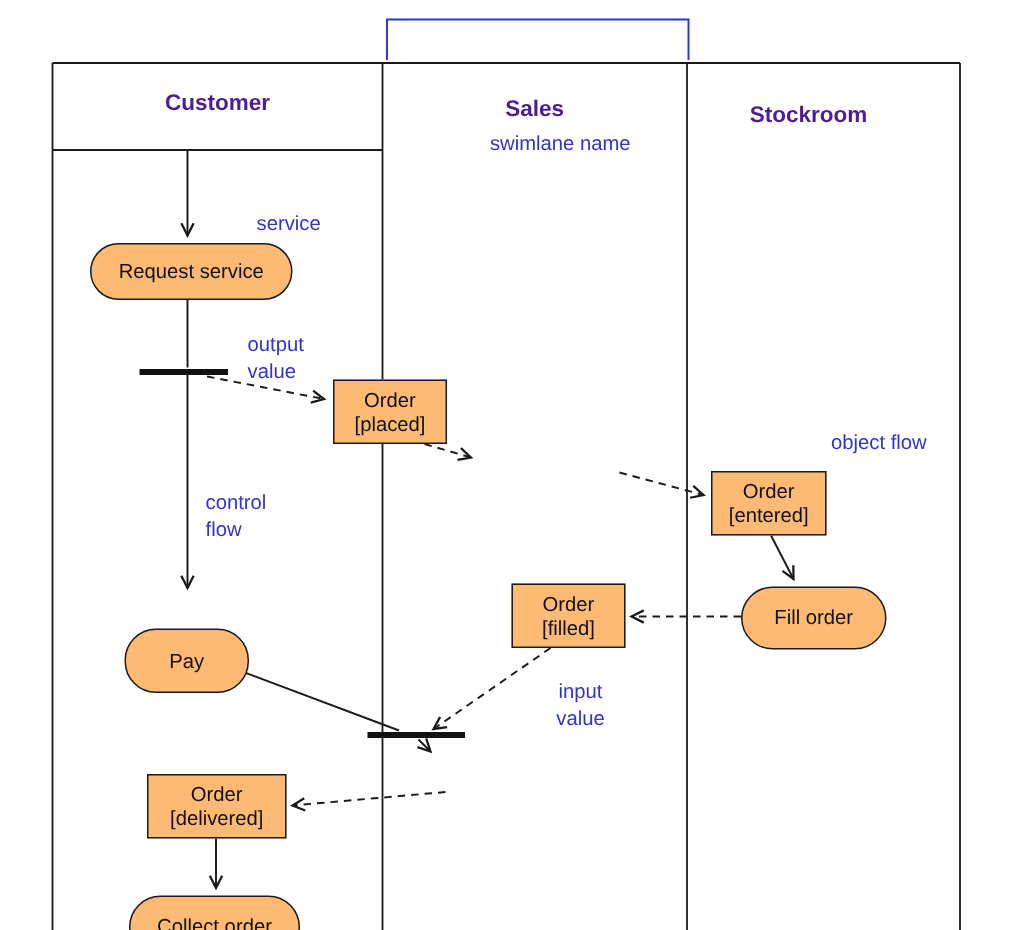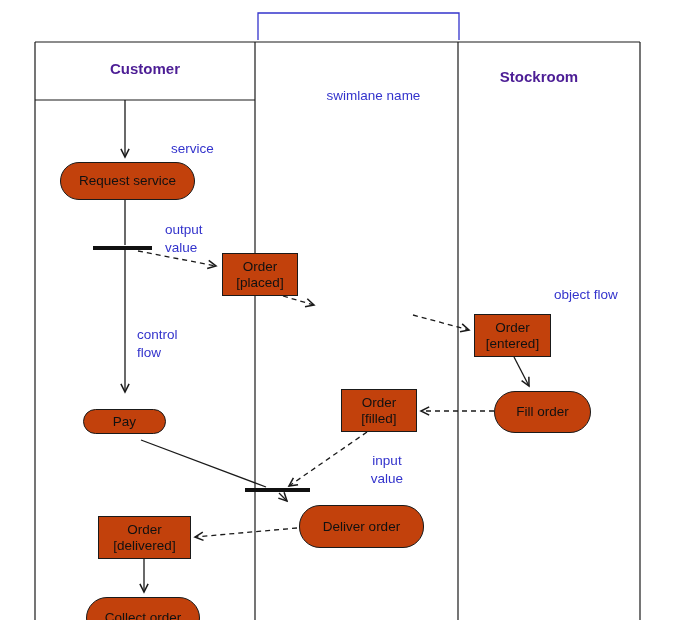--- a/index.html
+++ b/index.html
@@ -12,21 +12,21 @@
     overflow: hidden;
   }
   svg.wires { position: absolute; left: 0; top: 0; width: 673px; height: 620px; }
   .node {
     position: absolute;
     display: flex;
     align-items: center;
     justify-content: center;
     text-align: center;
     border: 1.4px solid #1a1a1a;
-    background: #c2410c;
+    background: #fdba74;
     font-size: 13.5px;
     color: #111111;
     white-space: pre-line;
     line-height: 1.15;
   }
   .activity { border-radius: 21px; }
   .object { border-radius: 0; }
   .lane-header {
     position: absolute;
     font-weight: bold;
@@ -81,39 +81,39 @@
       <line x1="138" y1="251" x2="216" y2="266" marker-end="url(#arrow)"></line>
       <line x1="283" y1="296" x2="314" y2="305" marker-end="url(#arrow)"></line>
       <line x1="413" y1="315" x2="469" y2="330" marker-end="url(#arrow)"></line>
       <line x1="494" y1="411" x2="421" y2="411" marker-end="url(#arrow)"></line>
       <line x1="367" y1="432" x2="289" y2="486" marker-end="url(#arrow)"></line>
       <line x1="297" y1="528" x2="195" y2="537" marker-end="url(#arrow)"></line>
     </g>
   </svg>
 
   <div class="lane-header" style="left:35px; top:60px; width:220px;">Customer</div>
+  <div class="lane-header" style="left:255px; top:64px; width:203px;">Sales</div>
   <div class="lane-header" style="left:448px; top:68px; width:182px;">Stockroom</div>
 
   <div class="annotation centered" style="left:255px; top:87px; width:203px;margin-left:17px;">swimlane name</div>
   <div class="annotation" style="left:171px; top:140px;">service</div>
   <div class="annotation" style="left:165px; top:221px;">output
 value</div>
   <div class="annotation" style="left:137px; top:326px;">control
 flow</div>
   <div class="annotation" style="left:530px; top:286px;margin-left:24px;">object flow</div>
   <div class="annotation centered" style="left:362px; top:452px; width:50px;">input
 value</div>
 
   <div class="bar" style="left:93px; top:246px; width:59px;"></div>
   <div class="bar" style="left:245px; top:488px; width:65px;"></div>
 
   <div class="node activity" style="left:60px; top:162px; width:135px; height:38px;">Request service</div>
-  <div class="node activity" style="left:83px; top:409px; width:83px; height:25px;text-align:right;">Pay</div>
+  <div class="node activity" style="left:83px; top:419px; width:83px; height:43px;text-align:right;">Pay</div>
   <div class="node activity" style="left:494px; top:391px; width:97px; height:42px;">Fill order</div>
-  <div class="node activity" style="left:299px; top:505px; width:125px; height:43px;">Deliver order</div>
   <div class="node activity" style="left:86px; top:597px; width:114px; height:42px;">Collect order</div>
 
   <div class="node object" style="left:222px; top:253px; width:76px; height:43px;">Order
 [placed]</div>
   <div class="node object" style="left:474px; top:314px; width:77px; height:43px;">Order
 [entered]</div>
   <div class="node object" style="left:341px; top:389px; width:76px; height:43px;">Order
 [filled]</div>
   <div class="node object" style="left:98px; top:516px; width:93px; height:43px;">Order
 [delivered]</div>

